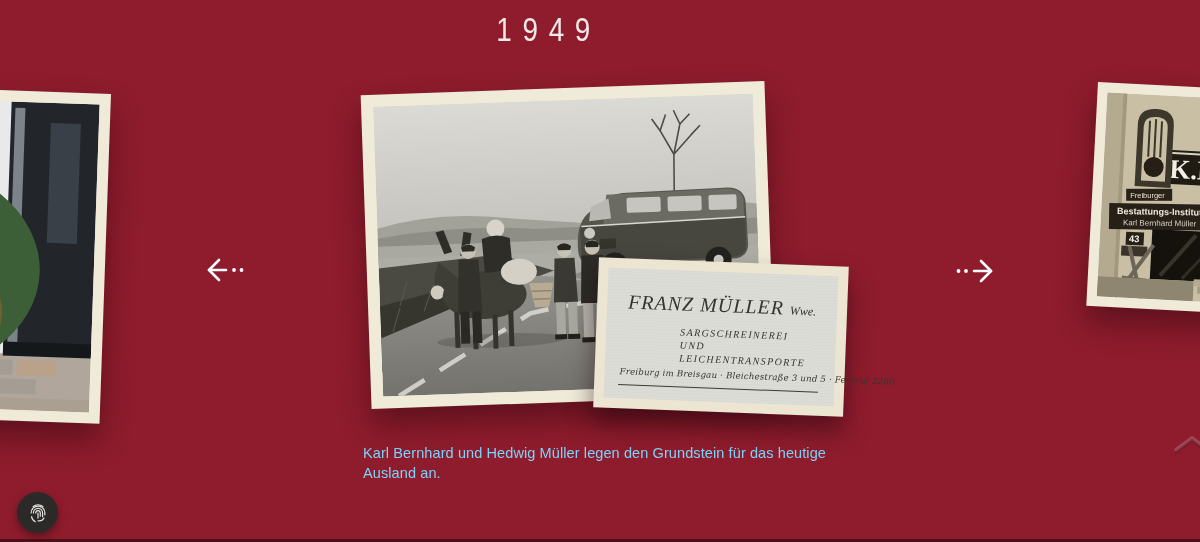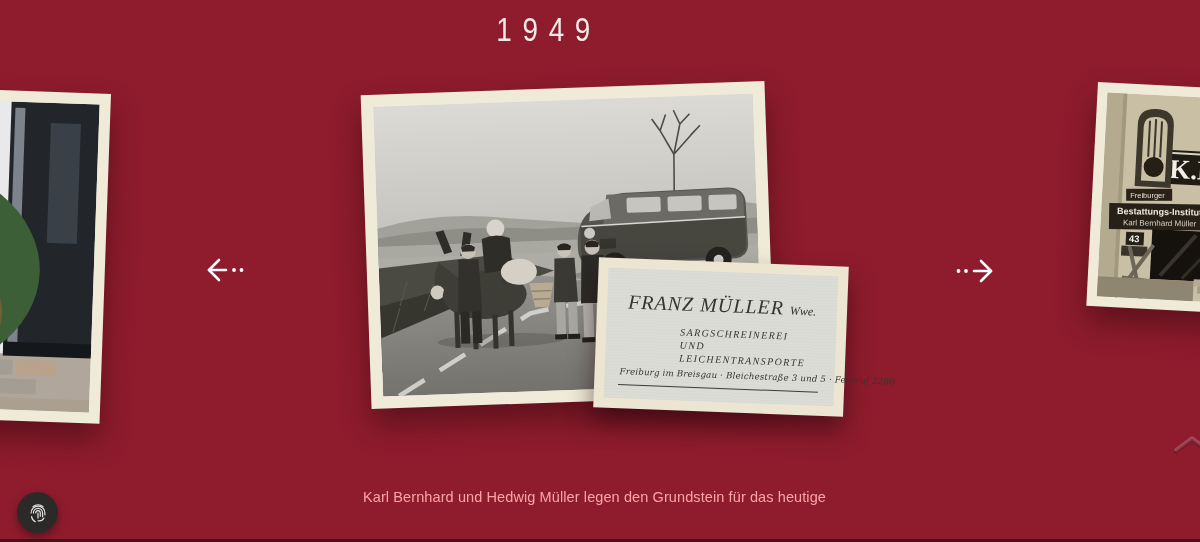--- a/index.html
+++ b/index.html
@@ -68,21 +68,21 @@
     position:absolute; top:98px; left:15px; width:220px;
     font-family:"DejaVu Serif","Liberation Serif",serif; font-style:italic;
     font-size:8.6px; letter-spacing:.2px; white-space:nowrap;
   }
   .card-rule {
     position:absolute; top:116px; left:14px; right:16px; height:1px; background:#3c3b35;
   }
   
   .caption {
     position:absolute; left:363px; top:444px; width:486px;
-    color:#fca5a5; font-size:14.5px; line-height:19.5px; letter-spacing:.1px;margin-top:44px;
+    color:#7dd3fc; font-size:14.5px; line-height:19.5px; letter-spacing:.1px;
   }
   
   .fp-btn {
     position:absolute; left:17px; top:492px; width:41px; height:41px;
     border-radius:50%; background:#2c2a29; border:none; cursor:pointer;
     display:flex; align-items:center; justify-content:center;
     box-shadow:0 4px 10px rgba(0,0,0,.35);
   }
   
   .chevron-up { position:absolute; left:1172px; top:433px; z-index:1; }
@@ -333,20 +333,21 @@
         <div>UND</div>
         <div>LEICHENTRANSPORTE</div>
       </div>
       <div class="card-address">Freiburg im Breisgau · Bleichestraße 3 und 5 · Fernruf 2260</div>
       <div class="card-rule"></div>
     </div>
   </div>
 
   <div class="caption">
     <div>Karl Bernhard und Hedwig Müller legen den Grundstein für das heutige</div>
+    <div>Ausland an.</div>
   </div>
 
   <button class="fp-btn" aria-label="Fingerabdruck">
     <svg width="22" height="24" viewBox="0 0 24 26" fill="none">
       <g stroke="#e6e4e0" stroke-width="1.3" stroke-linecap="round" fill="none">
         <path d="M4.5 13 a7.5 7.5 0 0 1 15 0 v2"></path>
         <path d="M7 13 a5 5 0 0 1 10 0 v4"></path>
         <path d="M9.5 13 a2.5 2.5 0 0 1 5 0 v3.5"></path>
         <path d="M12 13 v5.5"></path>
         <path d="M5 17 a7 7 0 0 0 4 5.5"></path>

